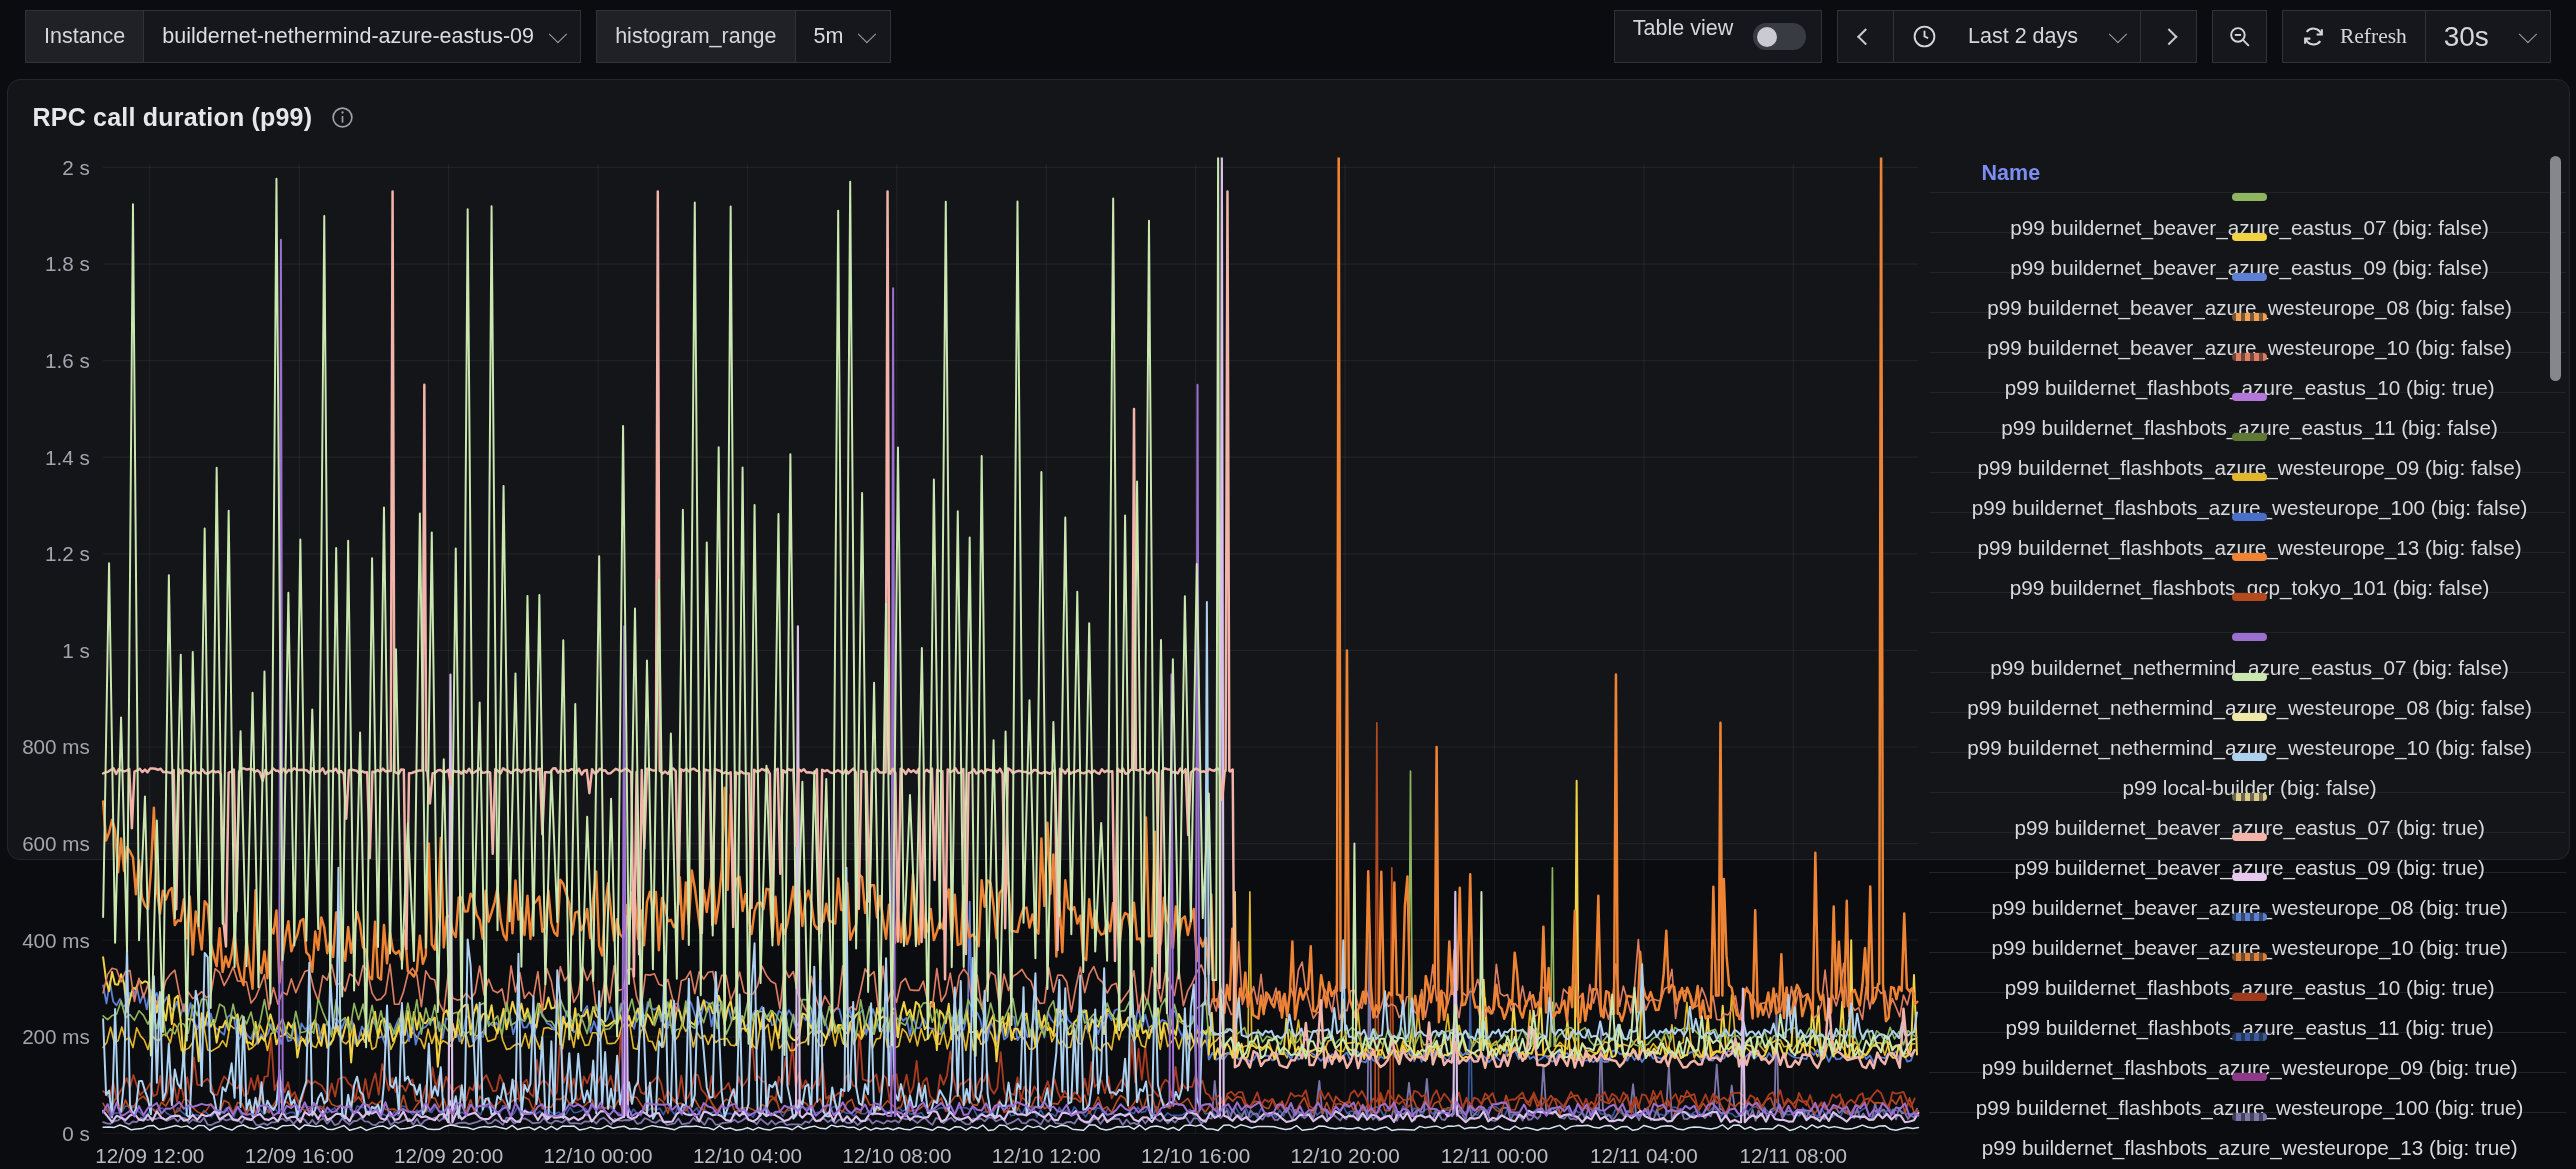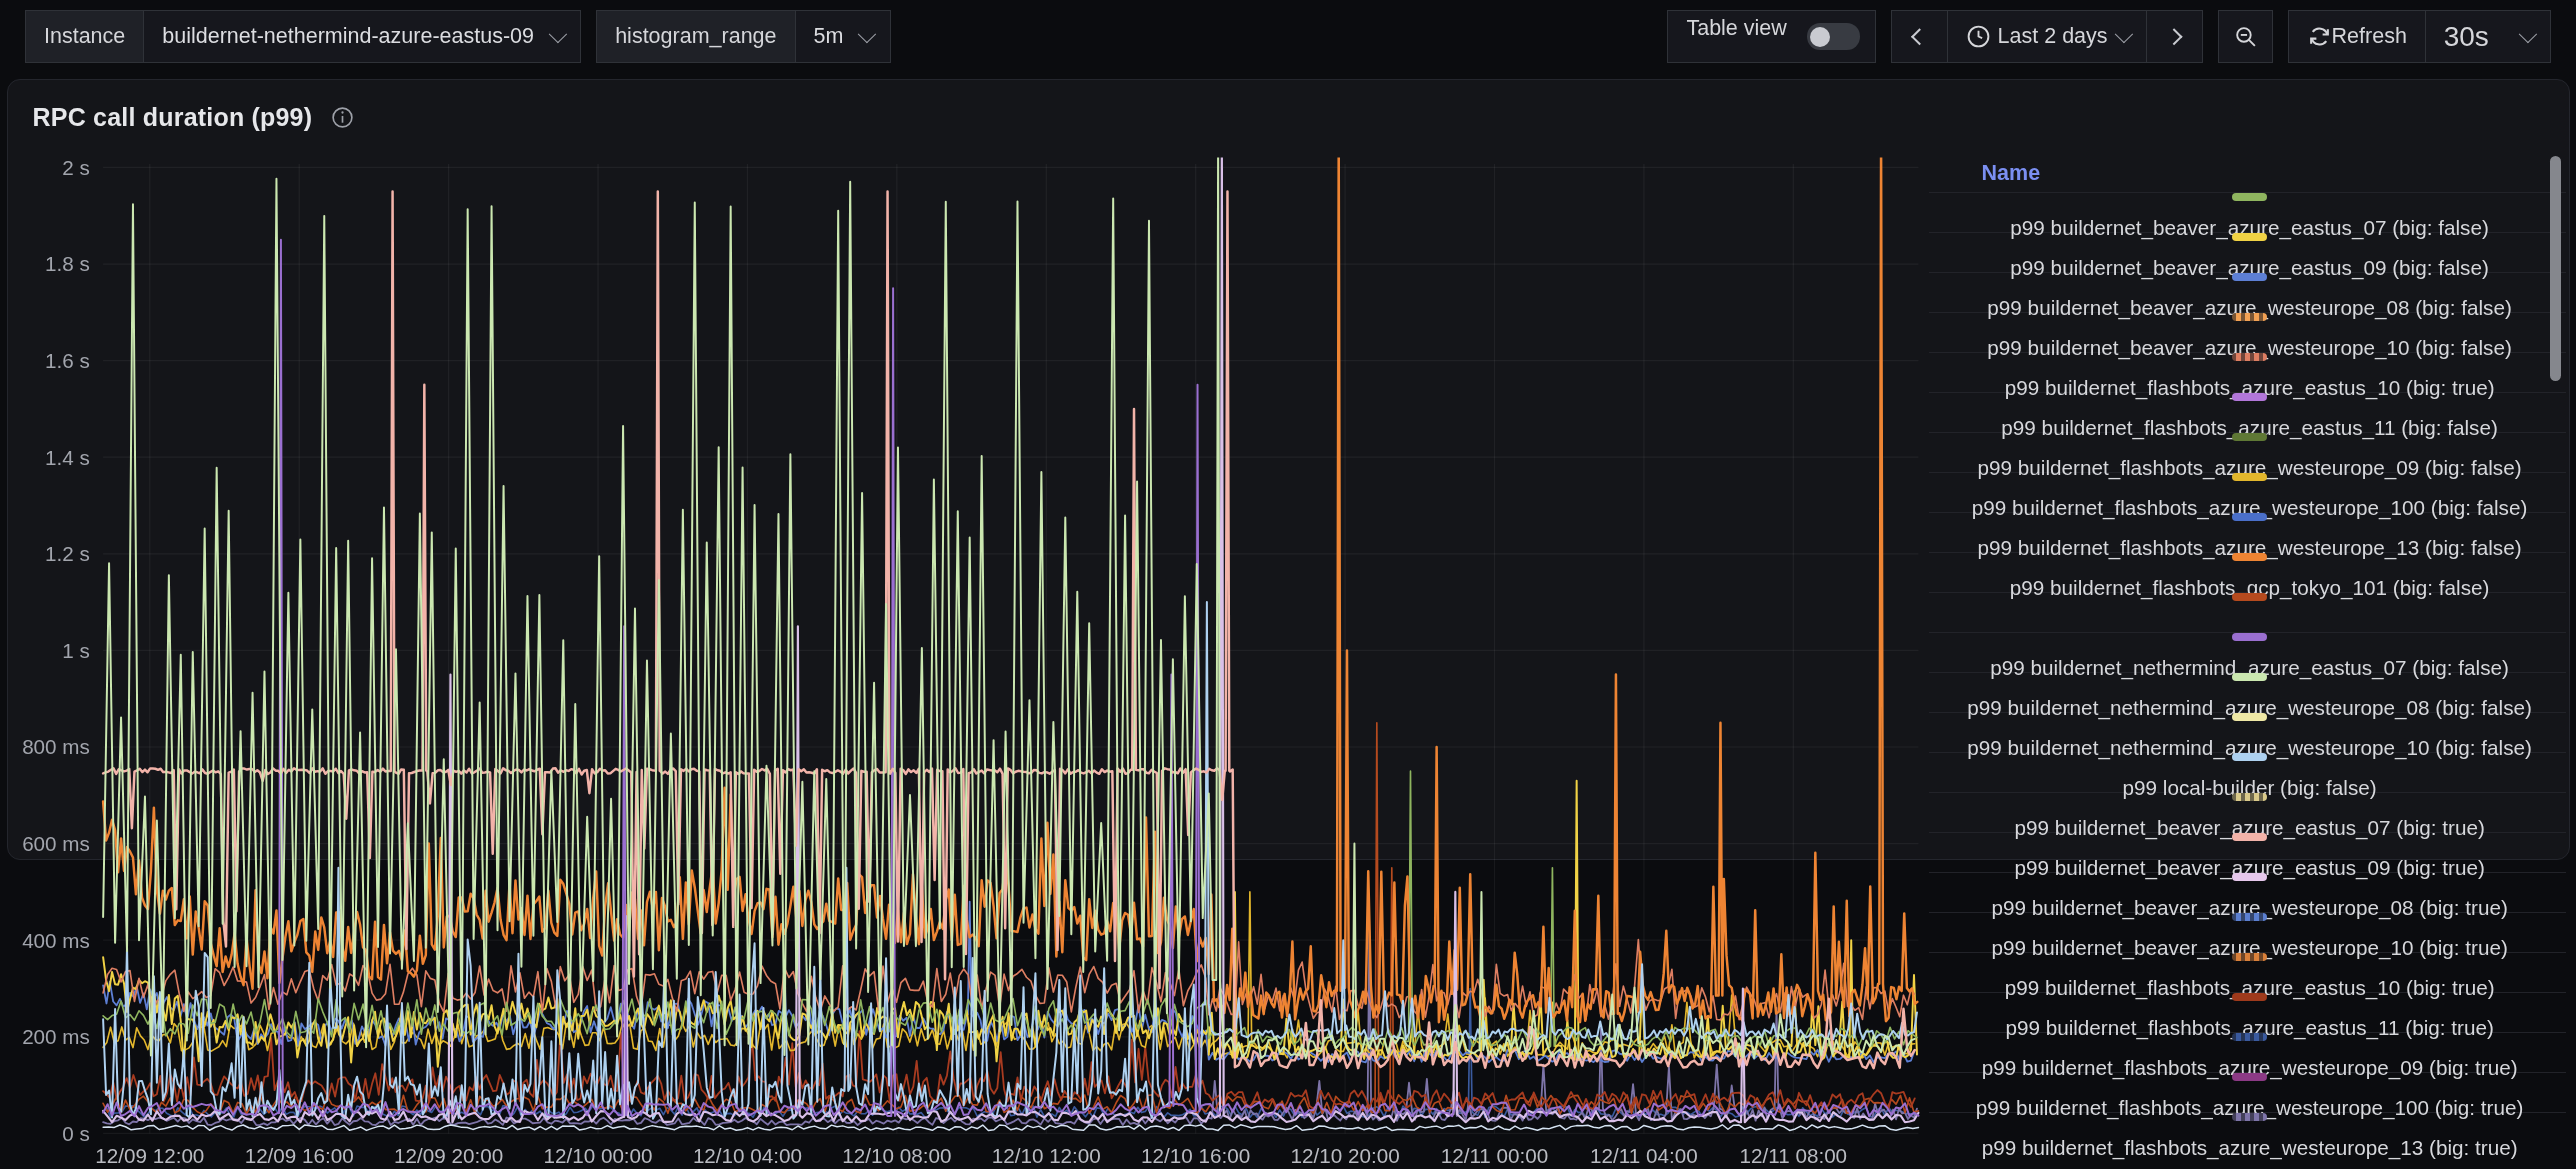--- a/index.html
+++ b/index.html
@@ -80,21 +80,21 @@
     <span class="toggle" style="margin-right:15px;">
       <span class="knob"></span>
     </span>
   </div>
 
   <div class="group">
     <div class="seg-btn" style="width:55px;">
       <span class="chev left"></span>
     </div>
     <div class="divider-v"></div>
-    <div class="seg-btn" style="gap:7px; font-size:21.5px;">
+    <div class="seg-btn" style="gap:31px; font-size:21.5px;">
       <svg class="icon-svg" width="25" height="25" viewBox="0 0 24 24" fill="none" stroke="#d5d6da" stroke-width="1.8">
         <circle cx="12" cy="12" r="9.5"></circle>
           <path d="M12 6.5 V12 L15.5 13.5"></path>
       </svg>
       <span>Last 2 days</span>
       <span class="caret"></span>
     </div>
     <div class="divider-v"></div>
     <div class="seg-btn" style="width:55px;">
       <span class="chev right"></span>
@@ -105,21 +105,21 @@
     <div class="seg-btn" style="width:53px;">
       <svg class="icon-svg" width="25" height="25" viewBox="0 0 24 24" fill="none" stroke="#d5d6da" stroke-width="1.8">
         <circle cx="10.5" cy="10.5" r="6.5"></circle>
           <path d="M15.5 15.5 L21 21"></path>
           <path d="M7.5 10.5 H13.5"></path>
       </svg>
     </div>
   </div>
 
   <div class="group">
-    <div class="seg-btn" style="gap:0; font-size:21.5px;">
+    <div class="seg-btn" style="gap:14px; font-size:21.5px;font-family:Liberation Serif, serif;">
       <svg class="icon-svg" width="25" height="25" viewBox="0 0 24 24" fill="none" stroke="#d5d6da" stroke-width="2">
         <path d="M20 5 V10 H15"></path>
           <path d="M4 19 V14 H9"></path>
         <path d="M19.5 10 A8 8 0 0 0 5.5 7.5"></path>
           <path d="M4.5 14 A8 8 0 0 0 18.5 16.5"></path>
       </svg>
       <span>Refresh</span>
     </div>
     <div class="divider-v"></div>
     <div class="seg-btn" style="gap:30px; font-size:28px;">

